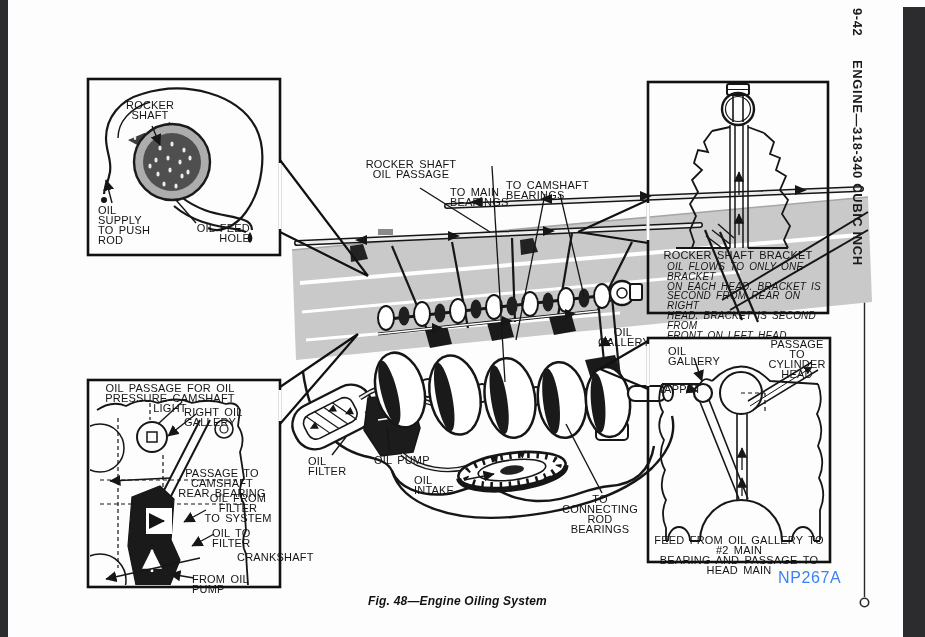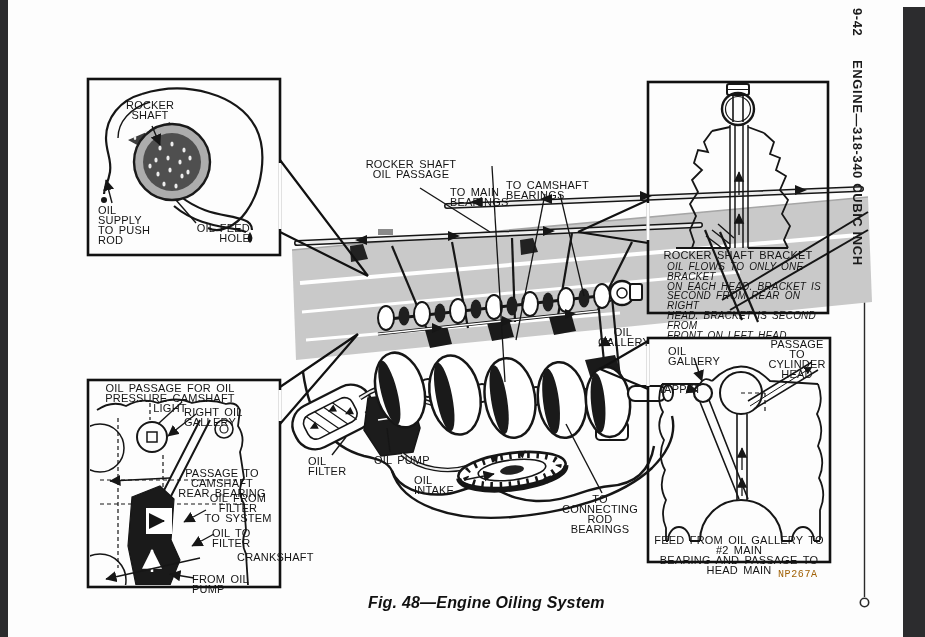--- a/index.html
+++ b/index.html
@@ -8,22 +8,22 @@
   .bar{position:absolute;background:#2c2c2e;}
   .bar-left{left:0;top:0;width:8px;height:637px;}
   .bar-right{left:903px;top:7px;width:22px;height:630px;}
   svg.art{position:absolute;left:0;top:0;}
   .lbl{position:absolute;font-size:11px;line-height:10px;letter-spacing:.2px;word-spacing:2px;
        white-space:pre-line;color:#141414;}
   .ctr{text-align:center;}
   .note{font-size:10px;line-height:9.8px;font-style:italic;}
   .vtext{position:absolute;writing-mode:vertical-rl;font-weight:bold;font-size:13px;
          letter-spacing:.6px;color:#1b1b1b;white-space:nowrap;}
-  .fig-code{position:absolute;font-size:10px;letter-spacing:.6px;color:#a16207;font-family:Liberation Mono, monospace;}
-  .fig-caption{position:absolute;font-size:16px;font-weight:bold;font-style:italic;
+  .fig-code{position:absolute;font-size:16px;letter-spacing:.6px;color:#3b82f6;}
+  .fig-caption{position:absolute;font-size:12px;font-weight:bold;font-style:italic;
                letter-spacing:.2px;color:#111;}
 </style>
 </head>
 <body>
 
 <div class="page">
 
   <div class="bar bar-left"></div>
   <div class="bar bar-right"></div>
 

